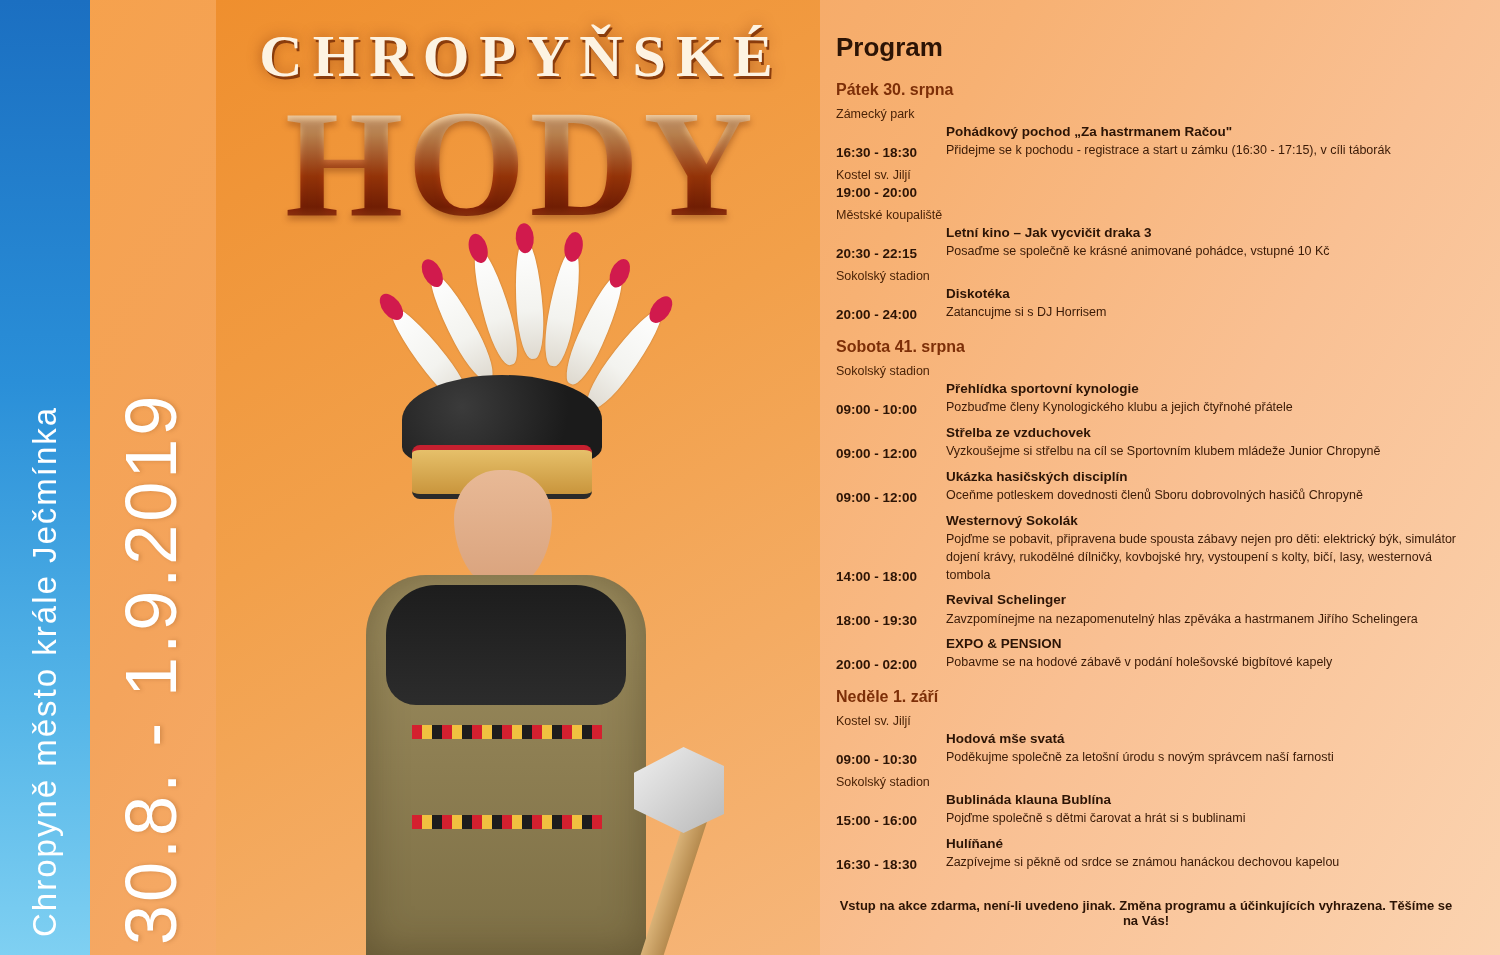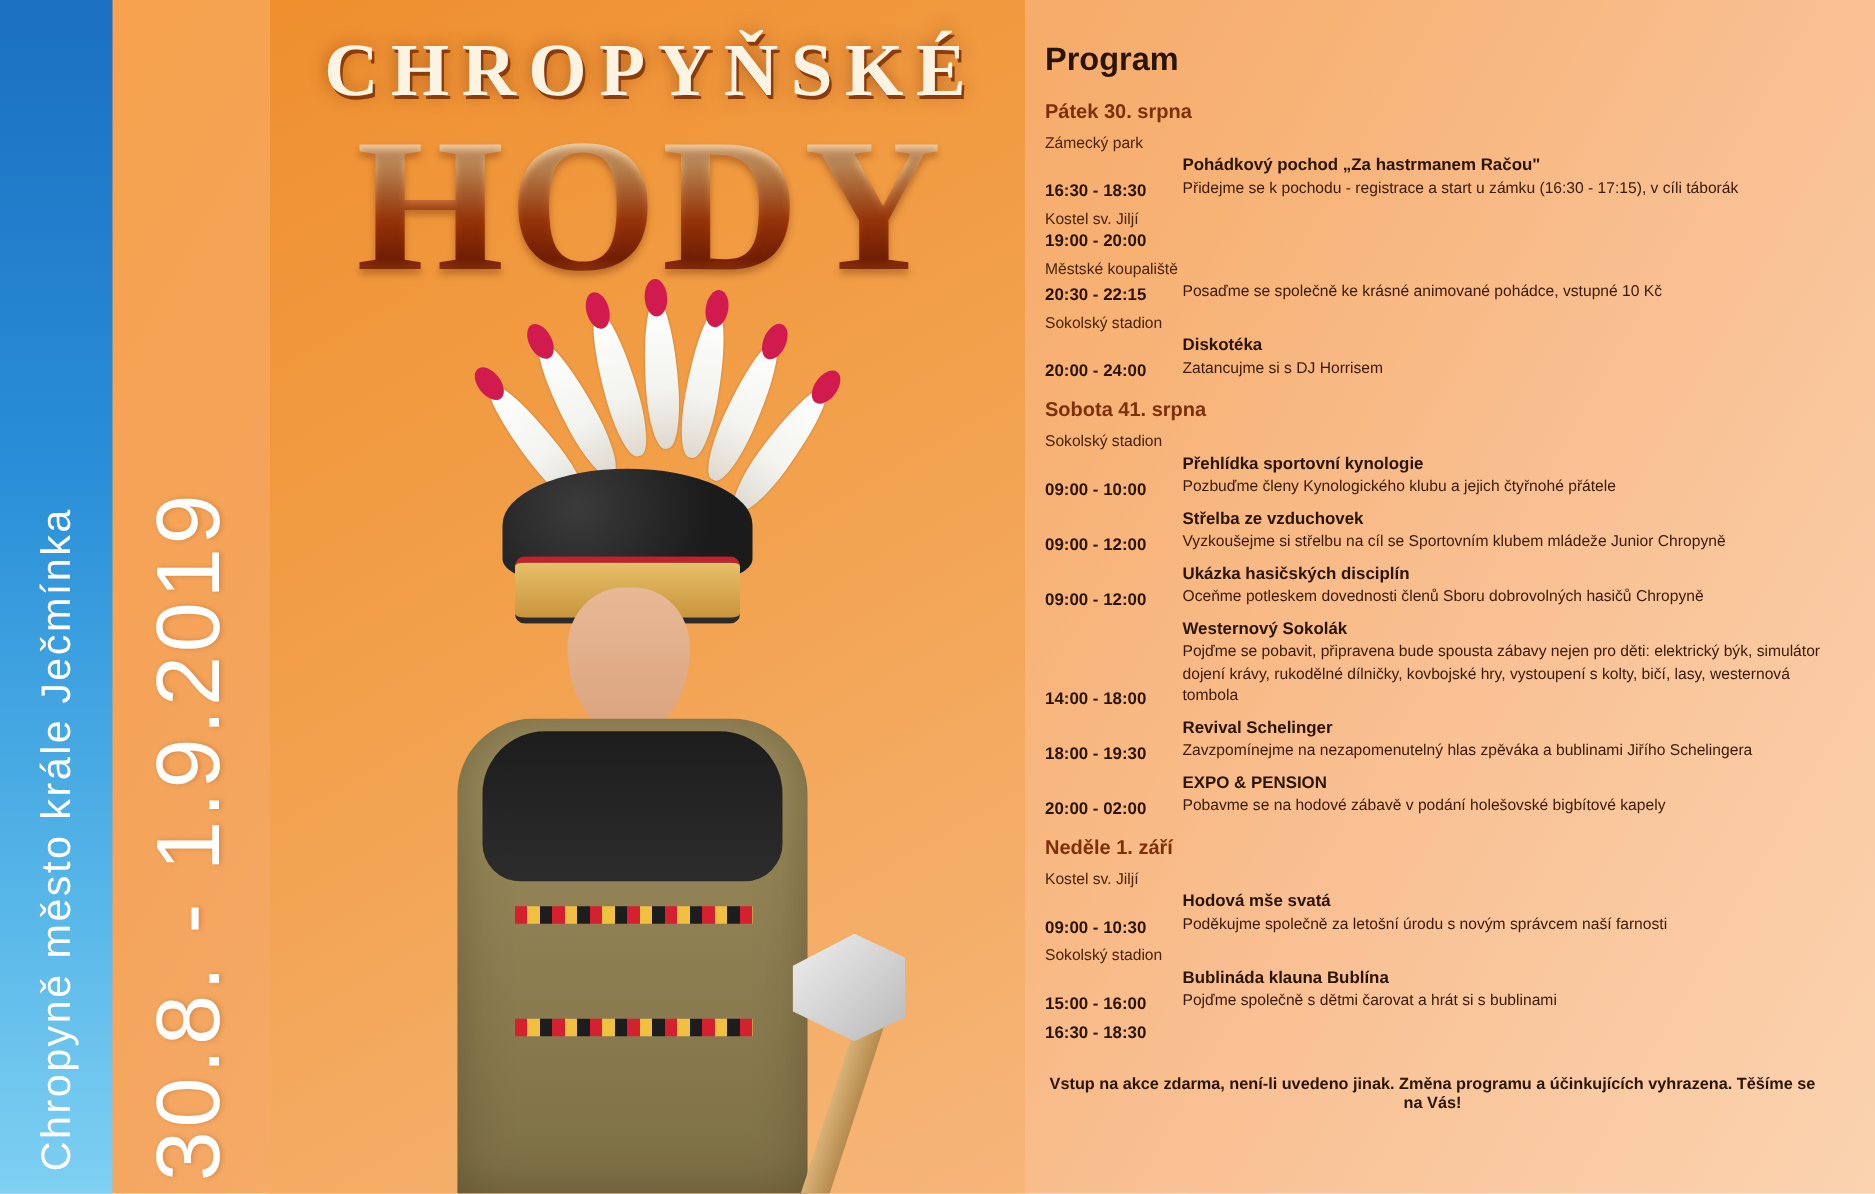--- a/index.html
+++ b/index.html
@@ -365,20 +365,21 @@
           </div>
         </div>
         <div class="venue">Kostel sv. Jiljí</div>
         <div class="item block">
           <div class="time">19:00 - 20:00</div>
         </div>
         <div class="venue">Městské koupaliště</div>
         <div class="item block">
           <div class="time">20:30 - 22:15</div>
           <div class="body">
+            <div class="ev-title">Letní kino – Jak vycvičit draka 3</div>
             <div class="ev-desc">Posaďme se společně ke krásné animované pohádce, vstupné 10 Kč</div>
           </div>
         </div>
         <div class="venue">Sokolský stadion</div>
         <div class="item block">
           <div class="time">20:00 - 24:00</div>
           <div class="body">
             <div class="ev-title">Diskotéka</div>
             <div class="ev-desc">Zatancujme si s DJ Horrisem</div>
           </div>
@@ -410,21 +411,21 @@
           <div class="time">14:00 - 18:00</div>
           <div class="body">
             <div class="ev-title">Westernový Sokolák</div>
             <div class="ev-desc">Pojďme se pobavit, připravena bude spousta zábavy nejen pro děti: elektrický býk, simulátor dojení krávy, rukodělné dílničky, kovbojské hry, vystoupení s kolty, bičí, lasy, westernová tombola</div>
           </div>
         </div>
         <div class="item block">
           <div class="time">18:00 - 19:30</div>
           <div class="body">
             <div class="ev-title">Revival Schelinger</div>
-            <div class="ev-desc">Zavzpomínejme na nezapomenutelný hlas zpěváka a bublinami Jiřího Schelingera</div>
+            <div class="ev-desc">Zavzpomínejme na nezapomenutelný hlas zpěváka a hastrmanem Jiřího Schelingera</div>
           </div>
         </div>
         <div class="item block">
           <div class="time">20:00 - 02:00</div>
           <div class="body">
             <div class="ev-title">EXPO &amp; PENSION</div>
             <div class="ev-desc">Pobavme se na hodové zábavě v podání holešovské bigbítové kapely</div>
           </div>
         </div>
         <div class="day-head">Neděle 1. září</div>
@@ -439,18 +440,22 @@
         <div class="venue">Sokolský stadion</div>
         <div class="item block">
           <div class="time">15:00 - 16:00</div>
           <div class="body">
             <div class="ev-title">Bublináda klauna Bublína</div>
             <div class="ev-desc">Pojďme společně s dětmi čarovat a hrát si s bublinami</div>
           </div>
         </div>
         <div class="item block">
           <div class="time">16:30 - 18:30</div>
+          <div class="body">
+            <div class="ev-title">Hulíňané</div>
+            <div class="ev-desc">Zazpívejme si pěkně od srdce se známou hanáckou dechovou kapelou</div>
+          </div>
         </div>
       </div>
     <div class="footnote">Vstup na akce zdarma, není-li uvedeno jinak. Změna programu a účinkujících vyhrazena. Těšíme se na Vás!</div>
   </div>
 
 </div>
 
 </body></html>

